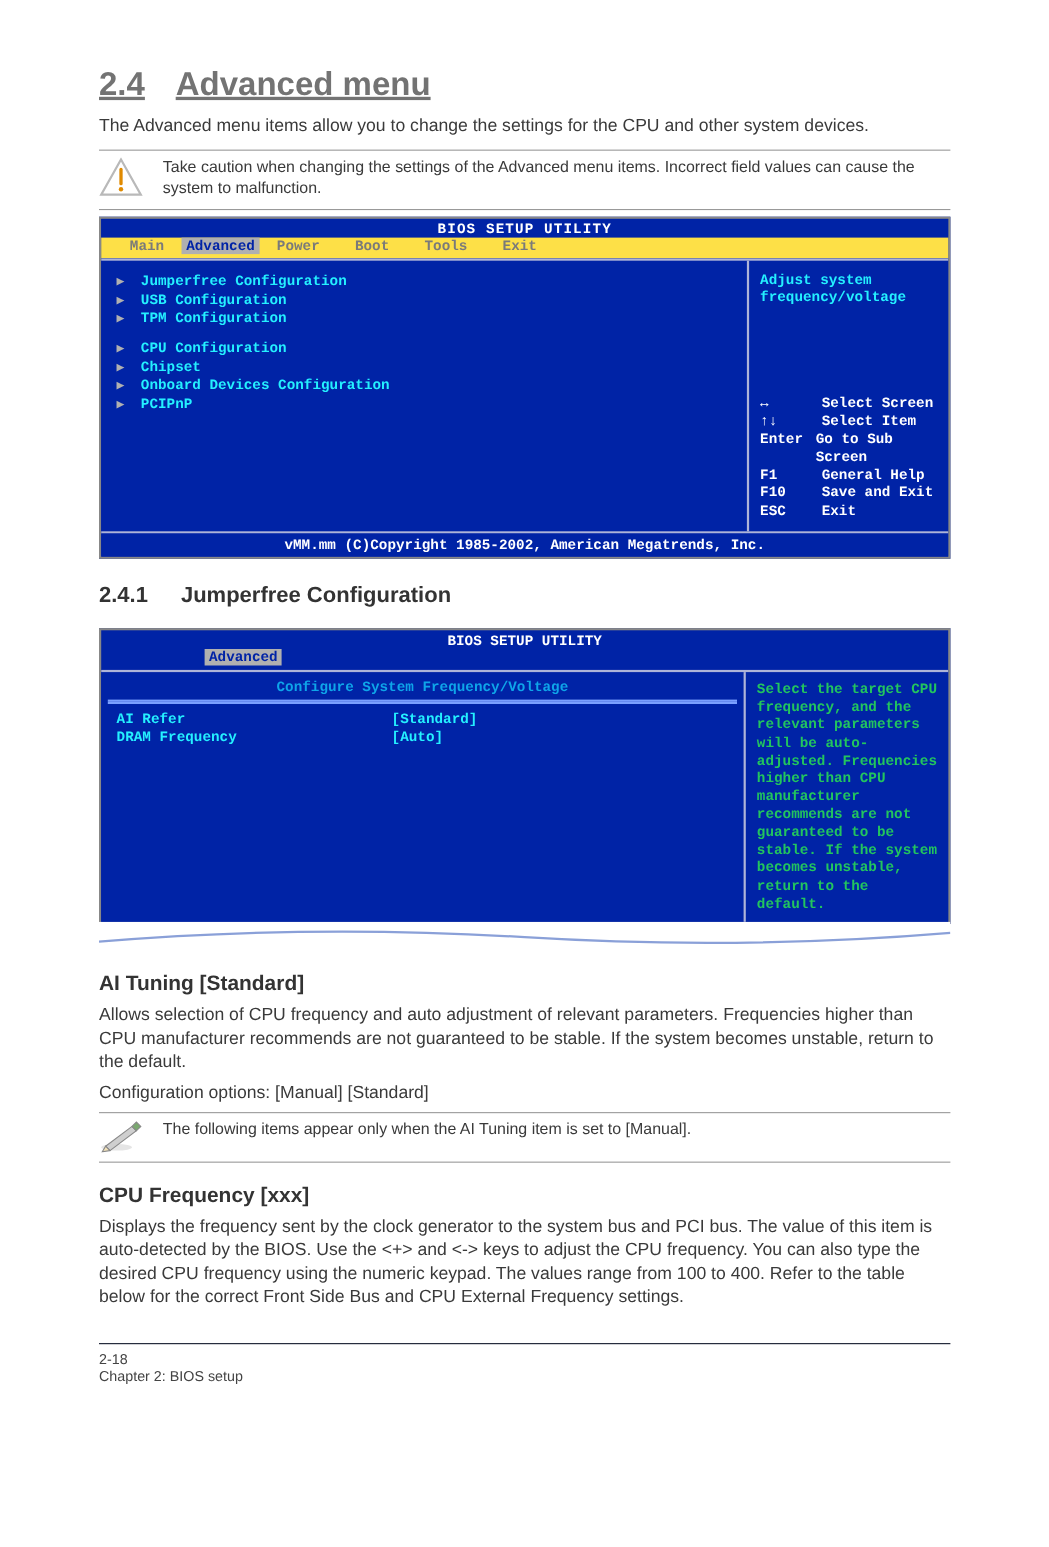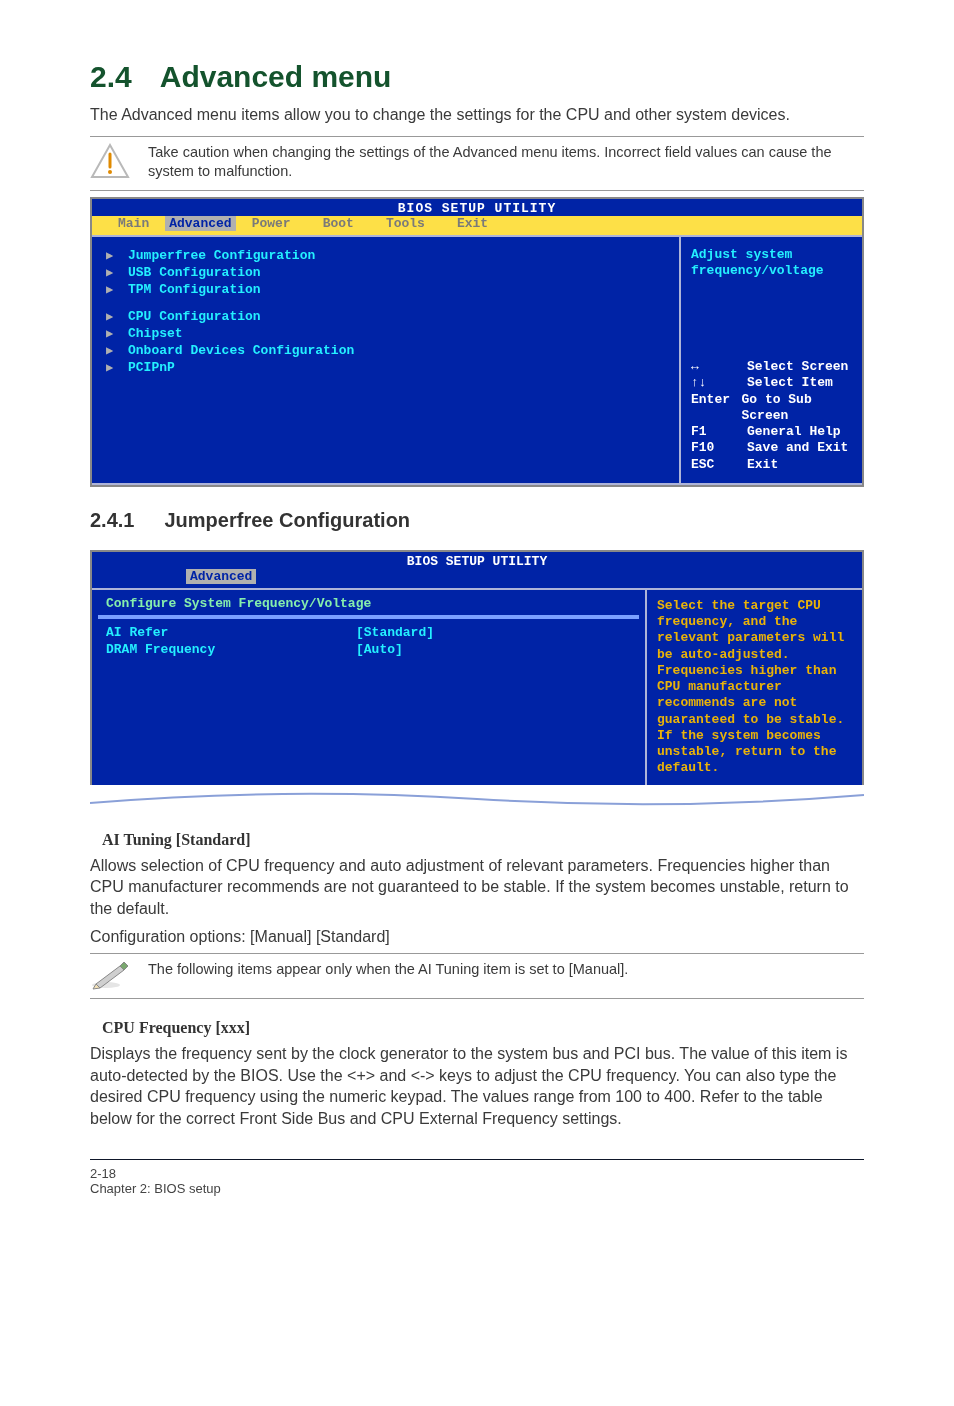--- a/index.html
+++ b/index.html
@@ -4,21 +4,21 @@
 <style>
   * { box-sizing: border-box; margin: 0; padding: 0; }
   body {
     background: #fff;
     font-family: Arial, Helvetica, sans-serif;
     width: 954px;
     margin: 0 auto;
     color: #3a3a3a;
     padding: 60px 90px 40px 90px;
   }
-  .h1 { font-size: 30px; font-weight: bold; color: #14532d; margin-bottom: 10px; }
+  .h1 { font-size: 30px; font-weight: bold; color: #737373; margin-bottom: 10px; text-decoration: underline; }
   .h1 .num { margin-right: 28px; }
   .intro { font-size: 16px; line-height: 1.35; margin-bottom: 10px; }
   hr.thin { border: none; border-top: 1px solid #999; margin: 4px 0 6px 0;}
   .note-row { display: flex; align-items: flex-start; gap: 18px; margin: 6px 0 8px 0;}
   .note-row .txt { font-size: 14.5px; line-height: 1.35; flex: 1; }
   .warn-icon svg, .pencil-icon svg { display:block; }
 
   
   .bios { border: 2px solid #888; background: #0023a6; color: #fff; font-family: "Courier New", monospace; font-size: 13px; font-weight: bold; }
   .bios-title-row { display:flex; justify-content:center; background:#0023a6; padding:2px 0 0 0;}
@@ -44,30 +44,30 @@
   .h2 { font-size: 20px; font-weight:bold; color:#333; margin: 22px 0 18px 0;}
   .h2 .num2 { margin-right: 30px; }
 
   
   .bios2 { border:2px solid #888; background:#0023a6; font-family:"Courier New",monospace; font-size:13px; font-weight:bold; }
   .bios2-title-row { text-align:center; color:#fff; padding:2px 0 0 0;}
   .bios2-tabrow { padding: 0 0 4px 94px; }
   .bios2-tab { background:#b0b0b0; color:#0023a6; padding:0 4px; display:inline-block;}
   .bios2-body { display:flex; border-top:2px solid #aeb4d8; background:#0023a6;}
   .bios2-left { flex:1; padding:0; border-right:2px solid #aeb4d8;}
-  .bios2-left-head { border:2px solid #7aa0ff; border-top:none; border-left:none; border-right:none; margin:0 6px; padding:6px 8px 4px 8px; color:#86efac;}
+  .bios2-left-head { border:2px solid #7aa0ff; border-top:none; border-left:none; border-right:none; margin:0 6px; padding:6px 8px 4px 8px; color:#0ea5e9;text-align:center;}
   .bios2-left-body { margin:0 6px; padding:6px 8px; border-top:2px solid #7aa0ff;}
   .bios2-row { display:flex; color:#24f0ff; line-height:1.3;}
   .bios2-row .lbl { width: 250px; }
-  .bios2-right { width:215px; padding:8px 10px; color:#eab308; line-height:1.25;}
+  .bios2-right { width:184px; padding:8px 10px; color:#22c55e; line-height:1.25;}
   .bios2-outerpad { padding-bottom:0;}
   .wavewrap { position:relative; margin-top:-2px;}
   .wave { width:100%; height:26px; display:block;}
   
-  .h3 { font-size:16px; font-weight:bold; color:#333; margin: 20px 0 6px 12px; font-family: Liberation Serif, serif;}
+  .h3 { font-size:19px; font-weight:bold; color:#333; margin: 20px 0 6px 0;}
   .body-p { font-size:16px; line-height:1.35; margin-bottom: 6px;}
 
   .footer { display:flex; justify-content:space-between; font-size:13px; color:#444; border-top:1px solid #0f172a; margin-top:30px; padding-top:6px;flex-direction:column;}
 </style>
 </head>
 <body>
 
 <div class="h1">
   <span class="num">2.4</span><span>Advanced menu</span>
 </div>
@@ -156,20 +156,21 @@
             <span class="key">F10</span>
             <span class="lbl">Save and Exit</span>
           </div>
         <div class="row">
             <span class="key">ESC</span>
             <span class="lbl">Exit</span>
           </div>
       </div>
     </div>
   </div>
+  <div class="bios-copy">vMM.mm (C)Copyright 1985-2002, American Megatrends, Inc.</div>
 </div>
 
 <div class="h2">
   <span class="num2">2.4.1</span><span>Jumperfree Configuration</span>
 </div>
 
 <div class="bios2 bios2-outerpad">
   <div class="bios2-title-row"><span>BIOS SETUP UTILITY</span></div>
   <div class="bios2-tabrow"><span class="bios2-tab">Advanced</span></div>
   <div class="bios2-body">

